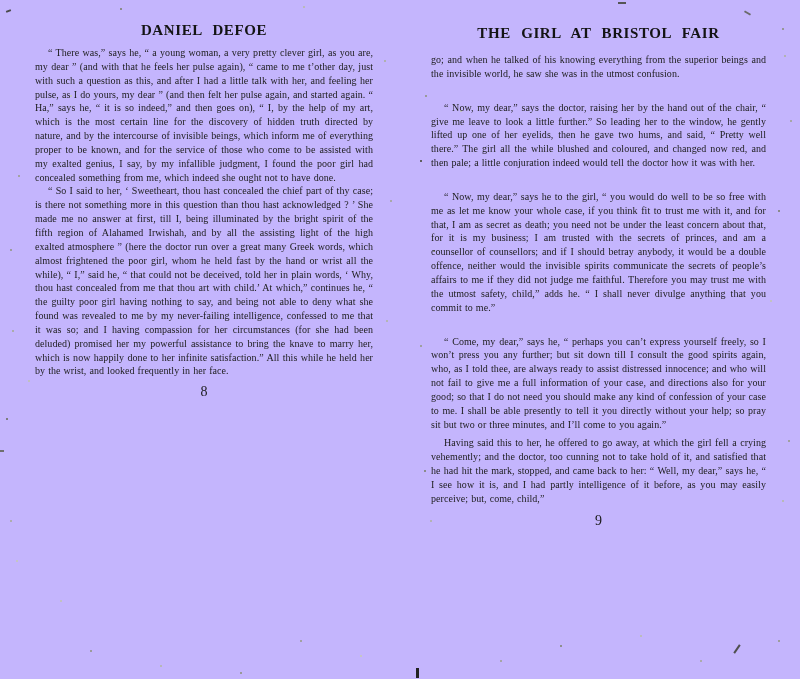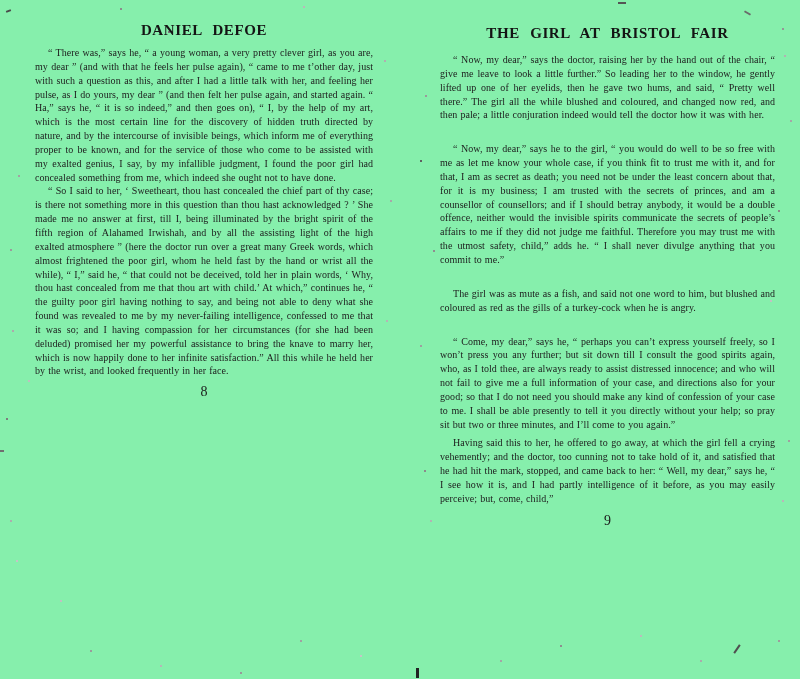--- a/index.html
+++ b/index.html
@@ -2,29 +2,29 @@
 <html><head>
 <meta charset="utf-8">
 <style>
   html, body { margin: 0; padding: 0; }
   body { background: #d8d8d4; font-family: "Liberation Serif", serif; }
 
   .spread {
     position: relative;
     width: 800px;
     height: 679px;
-    background: #86efac;
+    background: #c4b5fd;
     overflow: hidden;
     color: #1e1e1e;
     font-family: Liberation Serif, serif;
   }
 
   .page { position: absolute; top: 0; }
   .page-left  { left: 35px;  width: 338px; }
-  .page-right { left: 440px; width: 335px; }
+  .page-right { left: 431px; width: 335px; }
 
   .running-header {
     margin: 0;
     text-align: center;
     font-weight: bold;
     font-size: 15px;
     line-height: 16px;
     letter-spacing: 0.6px;
     word-spacing: 6px;
     color: #141414;
@@ -105,22 +105,22 @@
     <div class="page-body">
       <p class="para">“ There was,” says he, “ a young woman, a very pretty clever girl, as you are, my dear ” (and with that he feels her pulse again), “ came to me t’other day, just with such a question as this, and after I had a little talk with her, and feeling her pulse, as I do yours, my dear ” (and then felt her pulse again, and started again. “ Ha,” says he, “ it is so indeed,” and then goes on), “ I, by the help of my art, which is the most certain line for the discovery of hidden truth directed by nature, and by the intercourse of invisible beings, which inform me of everything proper to be known, and for the service of those who come to be assisted with my exalted genius, I say, by my infallible judgment, I found the poor girl had concealed something from me, which indeed she ought not to have done.</p>
       <p class="para">“ So I said to her, ‘ Sweetheart, thou hast concealed the chief part of thy case; is there not something more in this question than thou hast acknowledged ? ’ She made me no answer at first, till I, being illuminated by the bright spirit of the fifth region of Alahamed Irwishah, and by all the assisting light of the high exalted atmosphere ” (here the doctor run over a great many Greek words, which almost frightened the poor girl, whom he held fast by the hand or wrist all the while), “ I,” said he, “ that could not be deceived, told her in plain words, ‘ Why, thou hast concealed from me that thou art with child.’ At which,” continues he, “ the guilty poor girl having nothing to say, and being not able to deny what she found was revealed to me by my never-failing intelligence, confessed to me that it was so; and I having compassion for her circumstances (for she had been deluded) promised her my powerful assistance to bring the knave to marry her, which is now happily done to her infinite satisfaction.” All this while he held her by the wrist, and looked frequently in her face.</p>
     </div>
     <div class="page-number">8</div>
   </section>
 
   <section class="page page-right">
     <h1 class="running-header">THE GIRL AT BRISTOL FAIR</h1>
     <div class="page-body">
+      <p class="para no-indent">go; and when he talked of his knowing everything from the superior beings and the invisible world, he saw she was in the utmost confusion.</p>
       <p class="para">“ Now, my dear,” says the doctor, raising her by the hand out of the chair, “ give me leave to look a little further.” So leading her to the window, he gently lifted up one of her eyelids, then he gave two hums, and said, “ Pretty well there.” The girl all the while blushed and coloured, and changed now red, and then pale; a little conjuration indeed would tell the doctor how it was with her.</p>
       <p class="para">“ Now, my dear,” says he to the girl, “ you would do well to be so free with me as let me know your whole case, if you think fit to trust me with it, and for that, I am as secret as death; you need not be under the least concern about that, for it is my business; I am trusted with the secrets of princes, and am a counsellor of counsellors; and if I should betray anybody, it would be a double offence, neither would the invisible spirits communicate the secrets of people’s affairs to me if they did not judge me faithful. Therefore you may trust me with the utmost safety, child,” adds he. “ I shall never divulge anything that you commit to me.”</p>
-      <p class="para">The girl was as mute as a fish, and said not one word to him, but blushed and coloured as red as the gills of a turkey-cock when he is angry.</p>
       <p class="para">“ Come, my dear,” says he, “ perhaps you can’t express yourself freely, so I won’t press you any further; but sit down till I consult the good spirits again, who, as I told thee, are always ready to assist distressed innocence; and who will not fail to give me a full information of your case, and directions also for your good; so that I do not need you should make any kind of confession of your case to me. I shall be able presently to tell it you directly without your help; so pray sit but two or three minutes, and I’ll come to you again.”</p>
       <p class="para">Having said this to her, he offered to go away, at which the girl fell a crying vehemently; and the doctor, too cunning not to take hold of it, and satisfied that he had hit the mark, stopped, and came back to her: “ Well, my dear,” says he, “ I see how it is, and I had partly intelligence of it before, as you may easily perceive; but, come, child,”</p>
     </div>
     <div class="page-number">9</div>
   </section>
 
 </div>
 
 </body></html>

